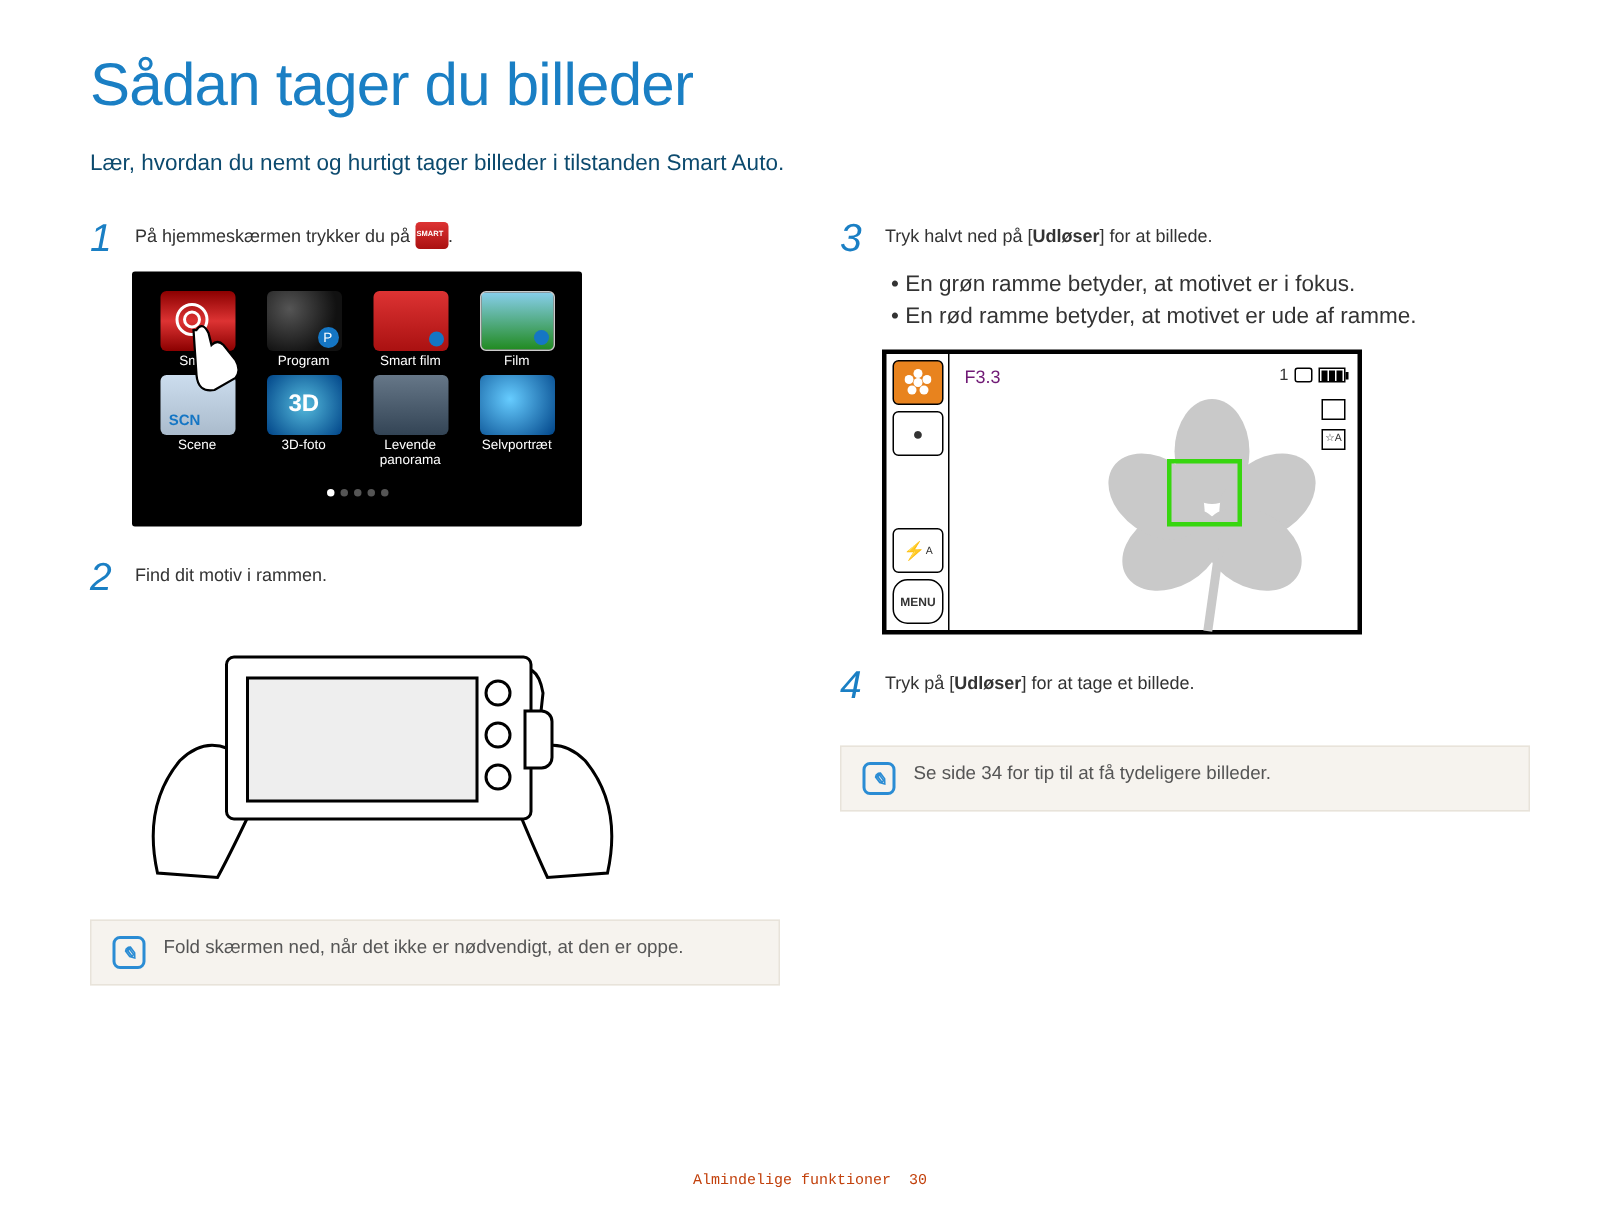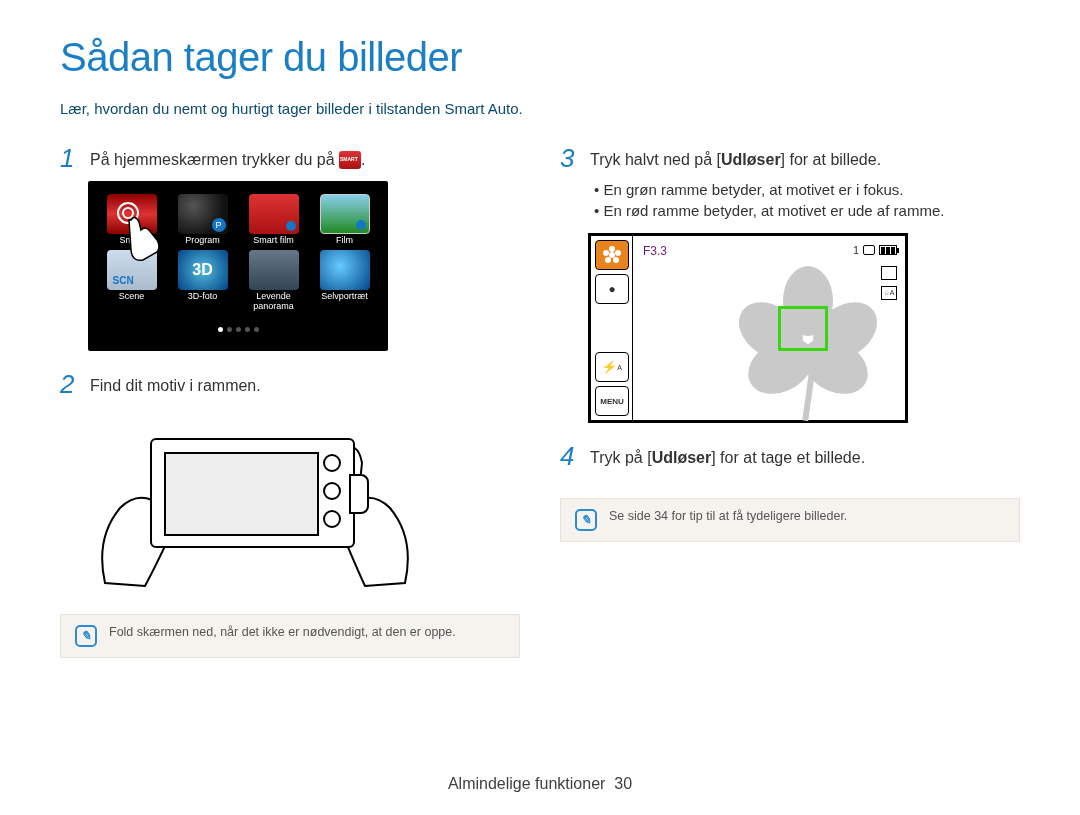--- a/index.html
+++ b/index.html
@@ -39,21 +39,21 @@
   }
   .step-num {
     font-size: 26px;
     font-style: italic;
     font-weight: 300;
     color: #1a7fc4;
     line-height: 1;
     min-width: 20px;
   }
   .step-text {
-    font-size: 16px;
+    font-size: 12px;
     color: #333;
     font-weight: 300;
     line-height: 1.4;
     padding-top: 4px;
     text-align: center;
   }
   .step-text b { font-weight: 700; }
 
   .smart-icon-inline {
     display: inline-block;
@@ -199,21 +199,21 @@
     padding: 4px;
     gap: 4px;
   }
   .side-btn {
     width: 34px; height: 30px;
     border: 1.5px solid #000;
     border-radius: 4px;
     display: flex; align-items:center; justify-content:center;
     font-size: 12px;
   }
-  .side-btn.menu { font-size: 8px; font-weight: bold; }
+  .side-btn.menu { font-size: 8px; font-weight: bold; border-radius: 10px; }
   .side-btn.flower { background: #e8831e; }
   .focus-main { flex:1; position:relative; }
   .fnum { position:absolute; left:10px; top:8px; font-size:12px; color:#701a75; }
   .status-right {
     position:absolute; right:8px; top:8px;
     font-size:11px; display:flex; align-items:center; gap:4px;
   }
   .battery { display:inline-block; width:18px; height:10px; border:1.5px solid #000; position:relative; }
   .battery::after { content:""; position:absolute; right:-3px; top:2px; width:2px; height:5px; background:#000; }
   .battery .bar { display:inline-block; width:4px; height:7px; background:#000; margin:1px 0 0 1px; vertical-align:top; }
@@ -237,23 +237,24 @@
     position:absolute; right:8px; top:30px;
     display:flex; flex-direction:column; gap:6px;
     font-size:11px;
   }
   .ri-box { width:16px; height:14px; border:1.5px solid #000; }
 
   .footer {
     position: absolute;
     bottom: 22px; left: 0; right: 0;
     text-align: center;
-    font-size: 16px;
-    color: #404040;
-    font-weight: 300;
+    font-size: 10px;
+    color: #c2410c;
+    font-weight: 300;
+    font-family: Liberation Mono, monospace;
   }
 </style>
 </head>
 <body>
 
 <h1 class="page-title">Sådan tager du billeder</h1>
 <p class="subtitle">Lær, hvordan du nemt og hurtigt tager billeder i tilstanden Smart Auto.</p>
 
 <div class="columns">
 

